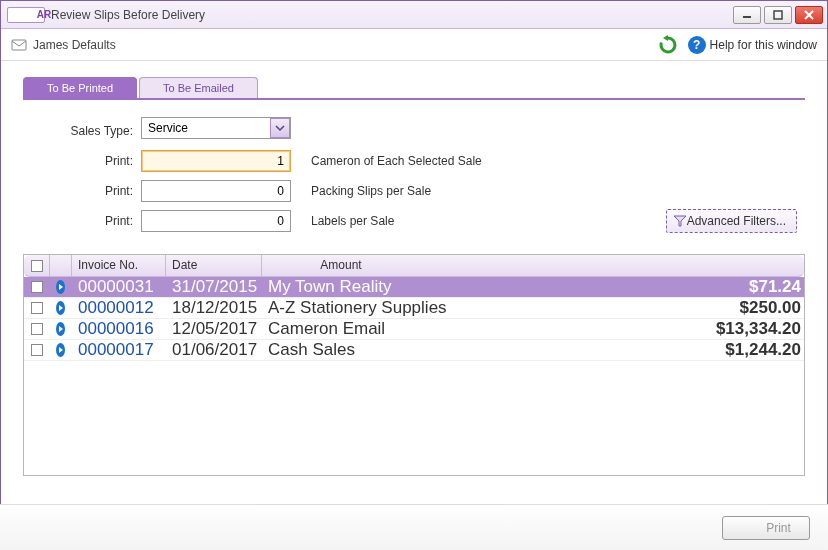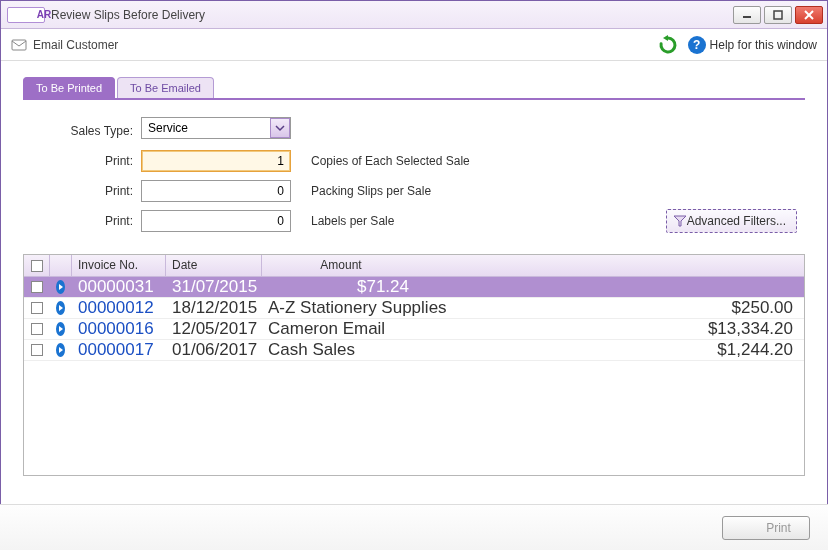--- a/index.html
+++ b/index.html
@@ -63,21 +63,21 @@
   .envelope-icon { width:16px; height:16px; }
   .toolbar-spacer { flex: 1; }
   .refresh-btn { width: 24px; height: 24px; display:flex; align-items:center; justify-content:center; margin-right: 8px; cursor:pointer; }
   .help-link { display:flex; align-items:center; gap:4px; color:#333; cursor:pointer; }
   .help-icon { width:18px; height:18px; border-radius:50%; background:#1a73d1; color:#fff; font-weight:bold; font-size:12px; display:flex; align-items:center; justify-content:center; }
 
   .content { padding: 16px 22px 0 22px; }
 
   .tabs { display:flex; }
   .tab {
-    padding: 4px 12px;
+    padding: 4px 23px;
     border: 1px solid #b49bd4;
     border-bottom: none;
     border-top-left-radius: 4px;
     border-top-right-radius: 4px;
     background: #ede3f4;
     color: #6e4ba3;
     font-size: 11px;
     cursor: pointer;
     margin-right: 2px;
   }
@@ -131,20 +131,21 @@
     border: 1px solid #b7b7b7;
     margin-top: 8px;
     height: 222px;
     background: #fff;
     overflow: hidden;
   }
   .grid-header {
     display:flex; height: 22px;
     background: linear-gradient(#f6f0fa,#e7dbf1);
     border-bottom: 1px solid #c9b9db;
+    border-radius: 6px;
   }
   .gh {
     border-right: 1px solid #c9b9db;
     padding: 3px 6px; font-size: 12px; color:#333;
     text-align: left;
   }
   .gh.center { text-align:center; }
   .col-check { width: 26px; display:flex; align-items:center; justify-content:center; }
   .col-go { width: 22px; }
   .col-inv { width: 94px; }
@@ -160,21 +161,21 @@
     background: #b08fd0;
     color: #fff;
   }
   .grid-body .row.selected .cell-inv { color: #fff; }
   .cell { padding: 0 6px; border-right: 1px solid transparent; }
   .cell-check { width:26px; display:flex; align-items:center; justify-content:center; }
   .cell-go { width:22px; display:flex; align-items:center; justify-content:center; }
   .cell-inv { width:94px; color: #1a4fc3; }
   .cell-date { width:96px; }
   .cell-cust { flex:1; }
-  .cell-amt { width:158px; text-align:right; padding-right: 10px; }
+  .cell-amt { width:158px; text-align:right; padding-right: 2px; font-weight: bold; }
 
   .chk {
     width:12px; height:12px; border:1px solid #888; background:#fff;
   }
   .go-icon {
     width:14px; height:14px; border-radius:50%; background:#1a73d1;
     display:flex; align-items:center; justify-content:center;
   }
 
   .footer {
@@ -220,21 +221,21 @@
       </svg>
   </div>
 </div>
 
 <div class="toolbar">
   <div class="email-defaults">
     <svg class="envelope-icon" viewBox="0 0 16 16" width="16" height="16">
       <rect x="1" y="3" width="14" height="10" rx="1" fill="#fff" stroke="#888"></rect>
       <path d="M1 4 L8 9 L15 4" fill="none" stroke="#888"></path>
     </svg>
-    <span>Email Customer</span>
+    <span>James Defaults</span>
   </div>
   <div class="toolbar-spacer"></div>
   <div class="refresh-btn">
     <svg width="20" height="20" viewBox="0 0 20 20">
       <path d="M10 3 a7 7 0 1 1 -6.9 5.8" fill="none" stroke="#2a9d2a" stroke-width="3" stroke-linecap="round"></path>
       <path d="M10 0 L10 6 L5 3 Z" fill="#2a9d2a"></path>
     </svg>
   </div>
   <div class="help-link">
     <div class="help-icon">?</div>
@@ -258,21 +259,21 @@
           <svg width="10" height="10">
               <path d="M1 3 L5 7 L9 3" fill="none" stroke="#5a3f86" stroke-width="1.5"></path>
             </svg>
         </div>
       </div>
     </div>
 
     <div class="form-row">
       <div class="form-label">Print:</div>
       <input class="num-input focused" value="1" style="">
-      <div class="form-desc">Copies of Each Selected Sale</div>
+      <div class="form-desc">Cameron of Each Selected Sale</div>
     </div>
 
     <div class="form-row">
       <div class="form-label">Print:</div>
       <input class="num-input" value="0" style="">
       <div class="form-desc">Packing Slips per Sale</div>
     </div>
 
     <div class="filters-row">
       <div class="form-label">Print:</div>
@@ -305,20 +306,21 @@
           </div>
           <div class="cell cell-go">
             <div class="go-icon">
               <svg width="8" height="8">
                 <path d="M2 1 L6 4 L2 7 Z" fill="#fff"></path>
               </svg>
             </div>
           </div>
           <div class="cell cell-inv">00000031</div>
           <div class="cell cell-date">31/07/2015</div>
+          <div class="cell cell-cust">My Town Reality</div>
           <div class="cell cell-amt">$71.24</div>
         </div>
         <div class="row">
           <div class="cell cell-check">
             <div class="chk"></div>
           </div>
           <div class="cell cell-go">
             <div class="go-icon">
               <svg width="8" height="8">
                 <path d="M2 1 L6 4 L2 7 Z" fill="#fff"></path>

